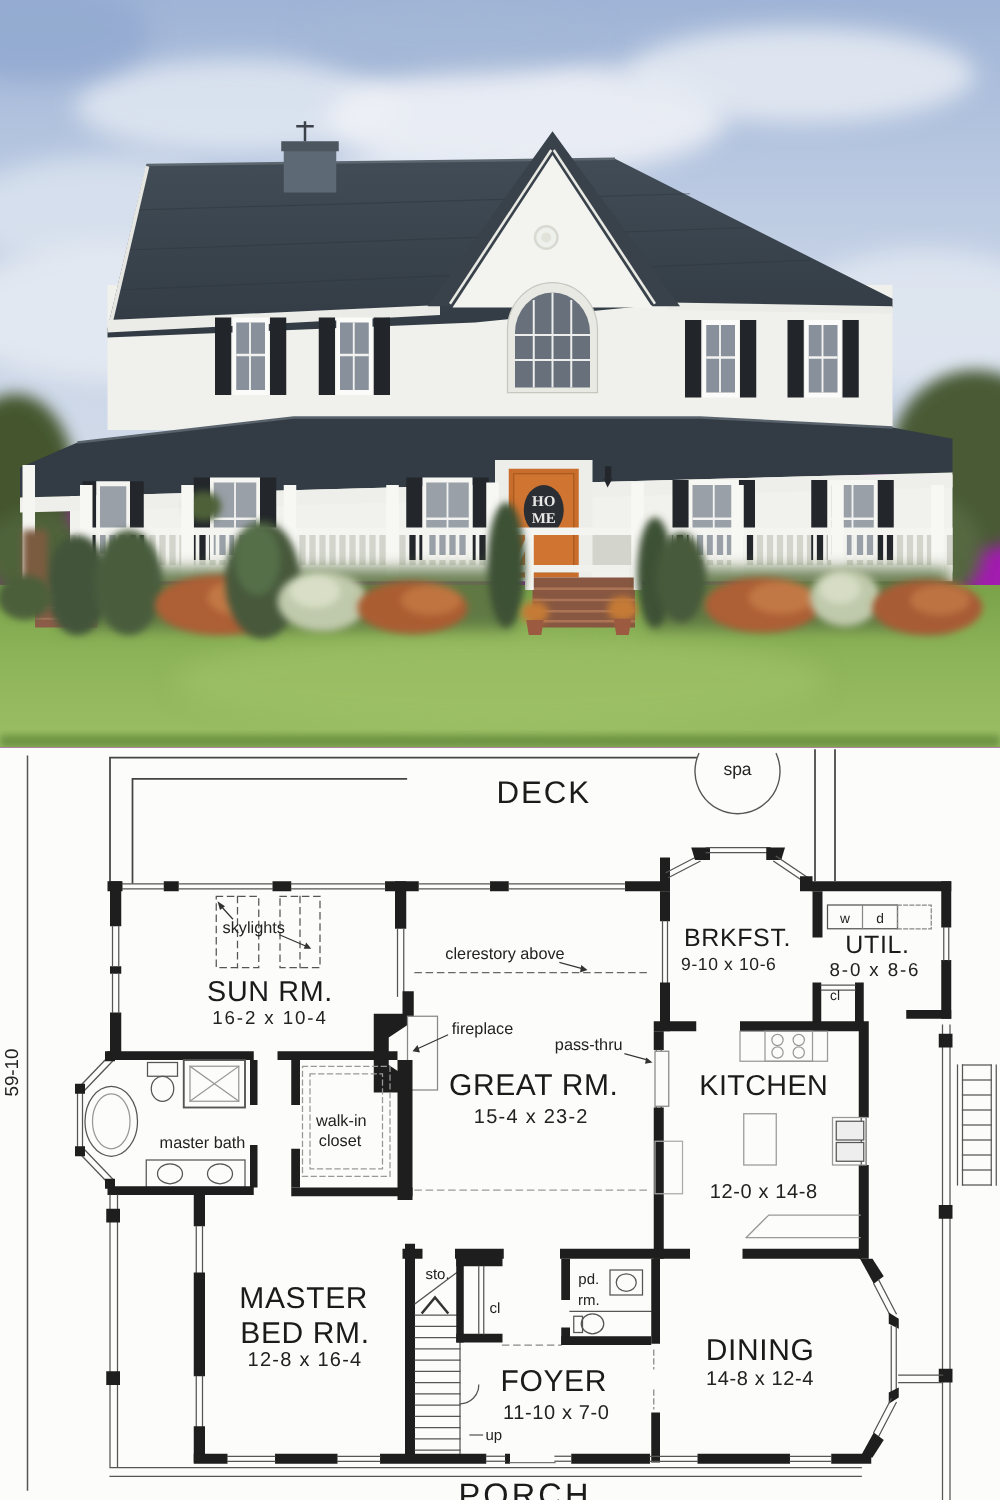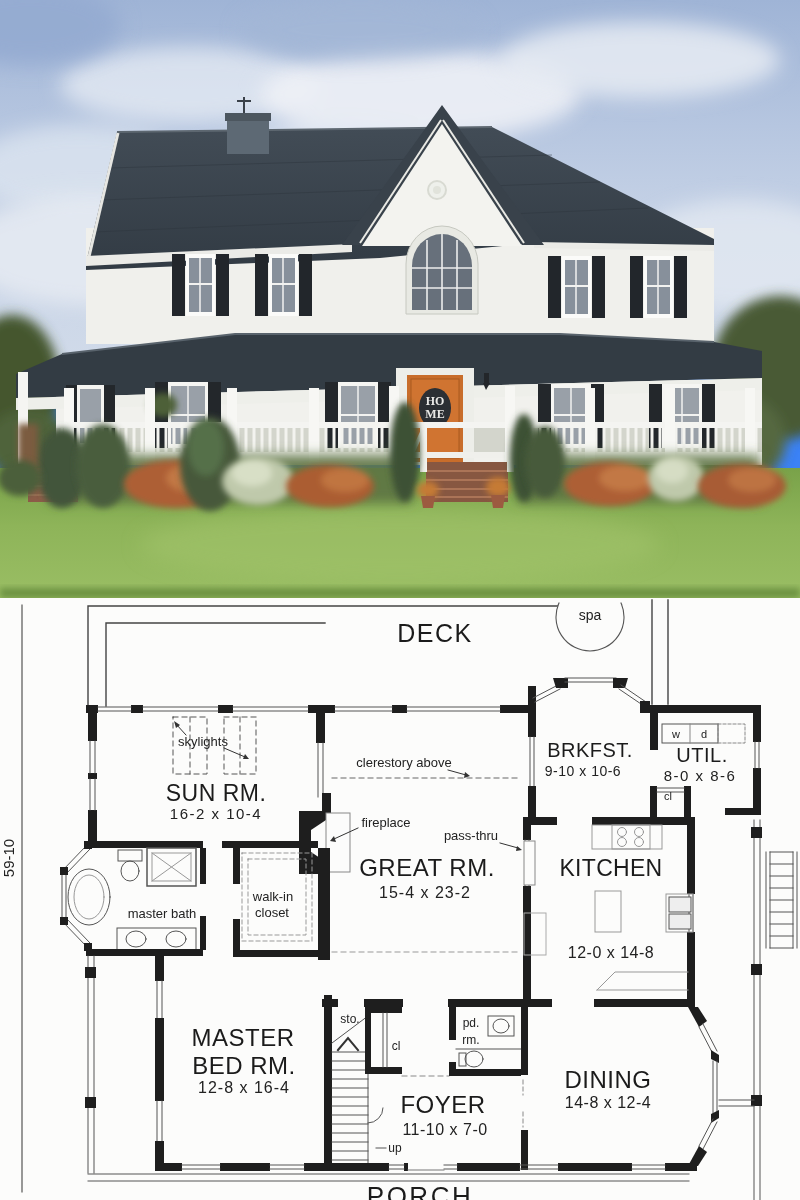--- a/index.html
+++ b/index.html
@@ -1,16 +1,16 @@
 <!DOCTYPE html>
 <html><head>
 <meta charset="utf-8">
 <style>
 html,body{margin:0;padding:0;background:#fff;font-family:"Liberation Sans",sans-serif;}
-.page{position:relative;width:800px;height:1200px;overflow:hidden;background:#3b82f6;}
+.page{position:relative;width:800px;height:1200px;overflow:hidden;background:#a21caf;}
 svg{display:block;}
 </style>
 </head>
 <body>
 <div class="page">
 
 <svg width="800" height="598" viewBox="0 0 800 598">
 <defs>
 <linearGradient id="skyg" x1="0" y1="0" x2="0" y2="1">
 <stop offset="0" stop-color="#9fb4d6"></stop>

